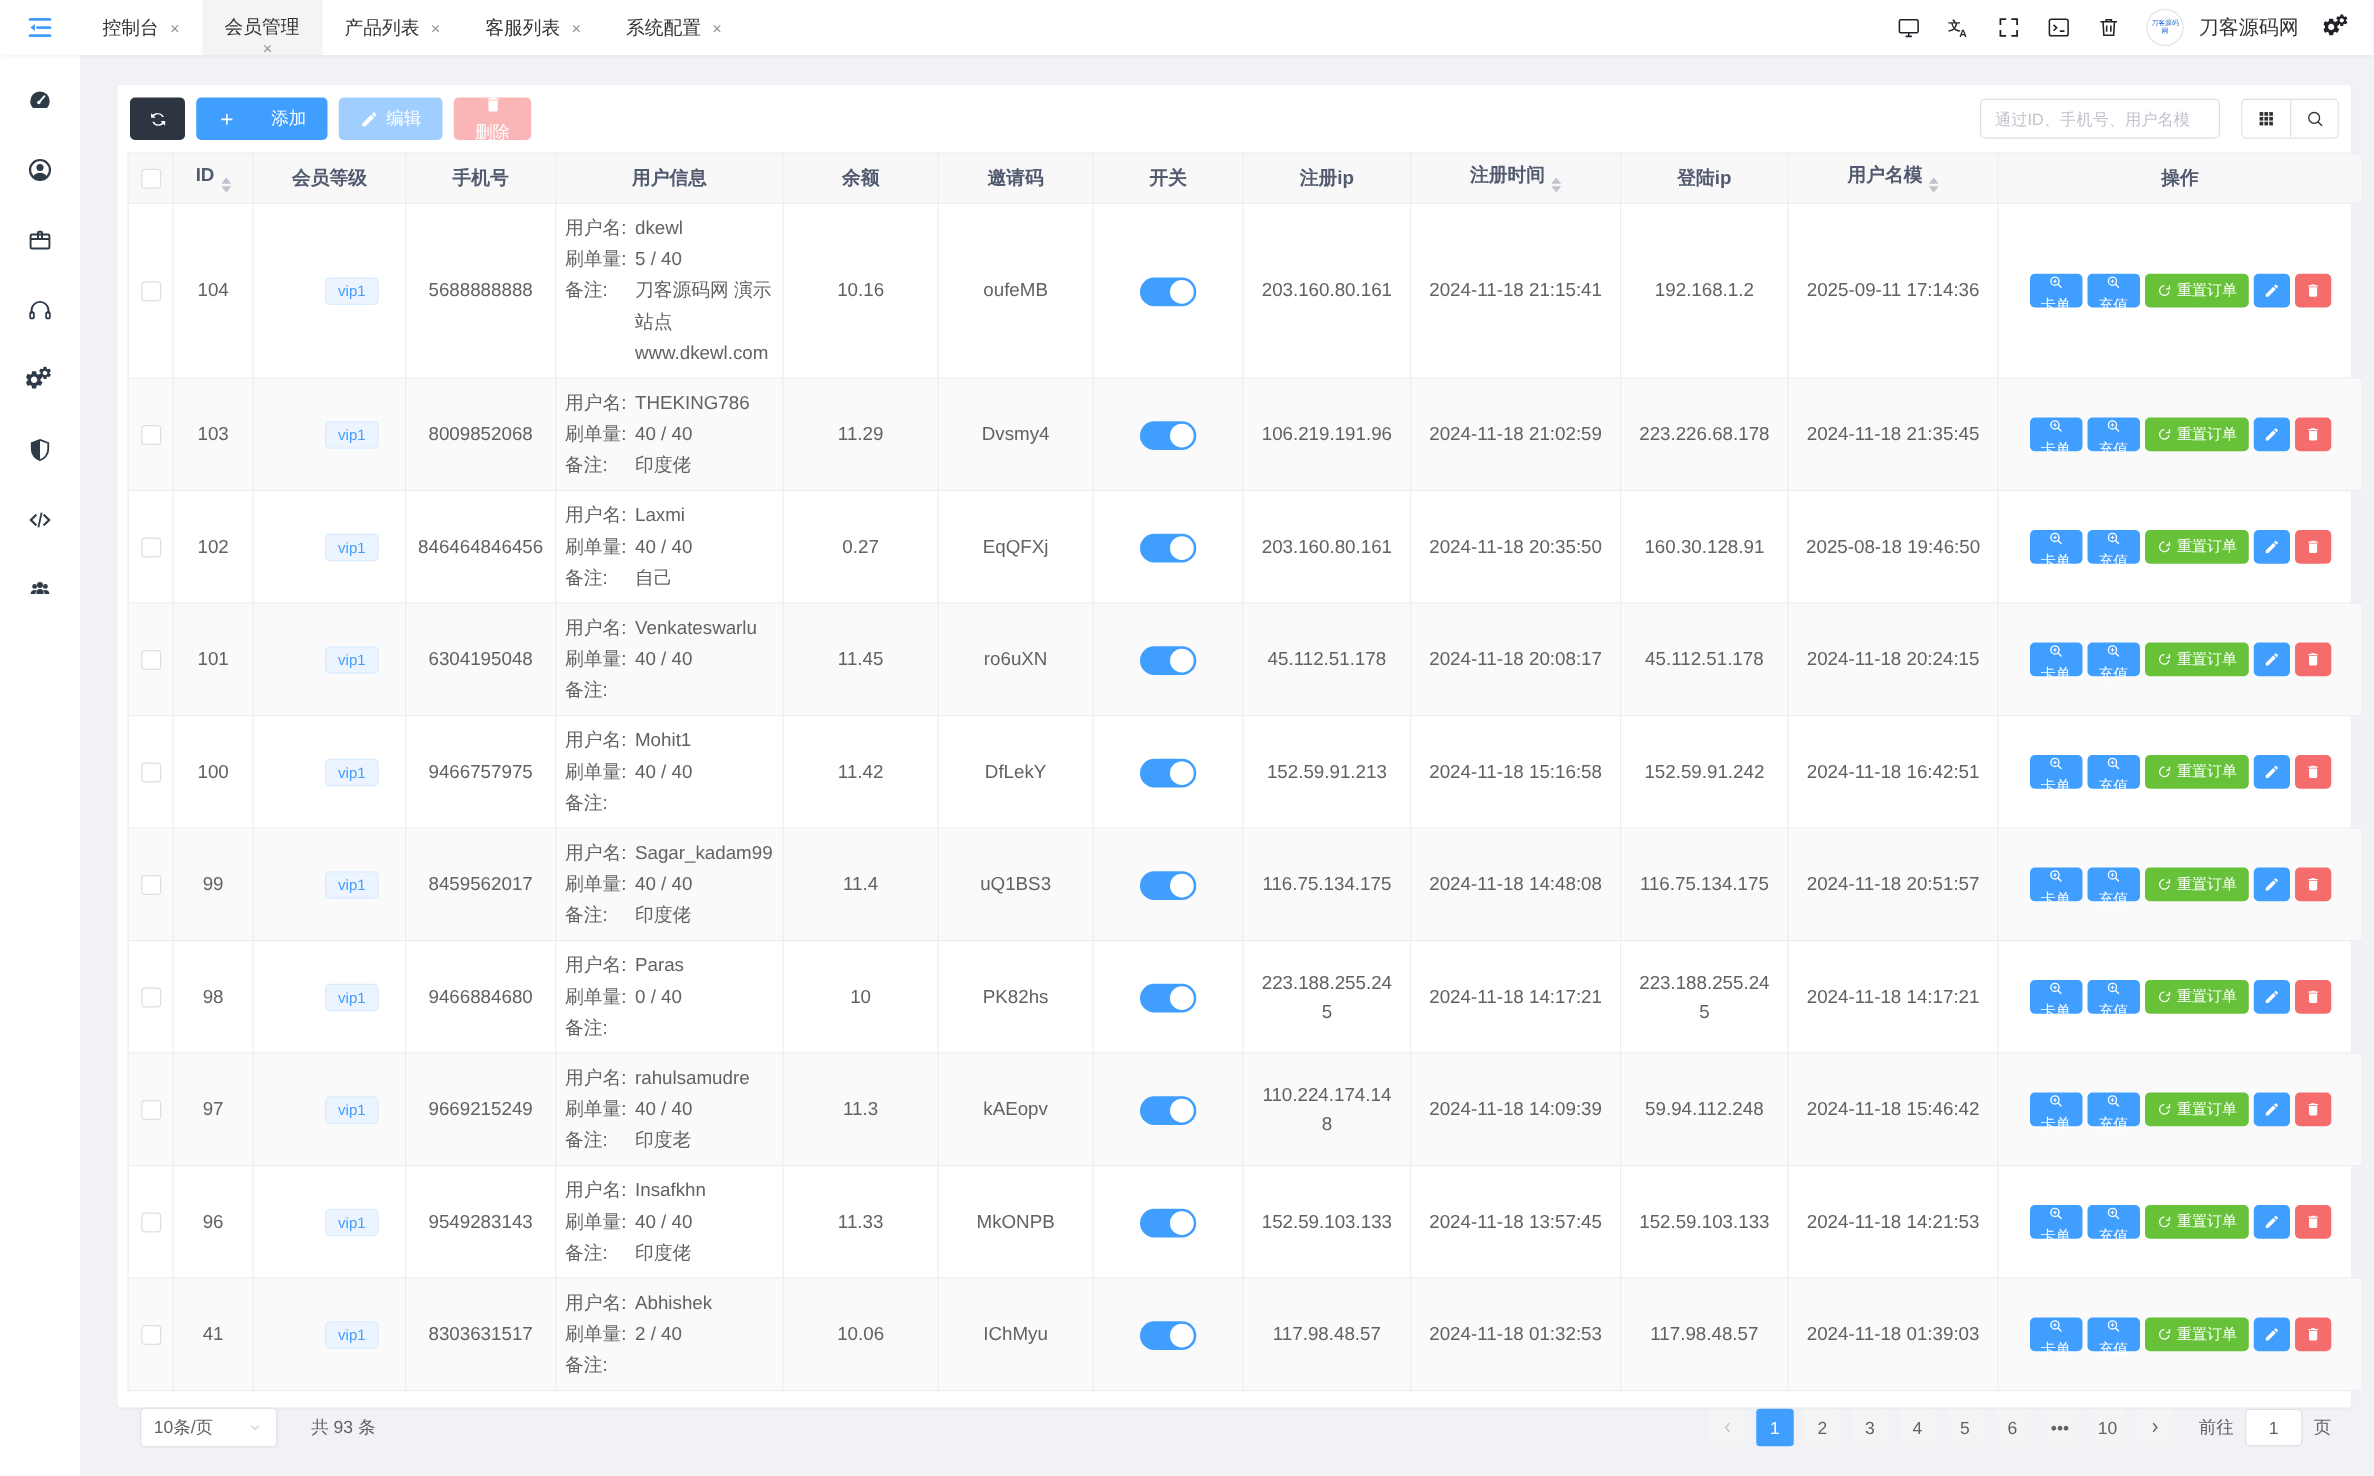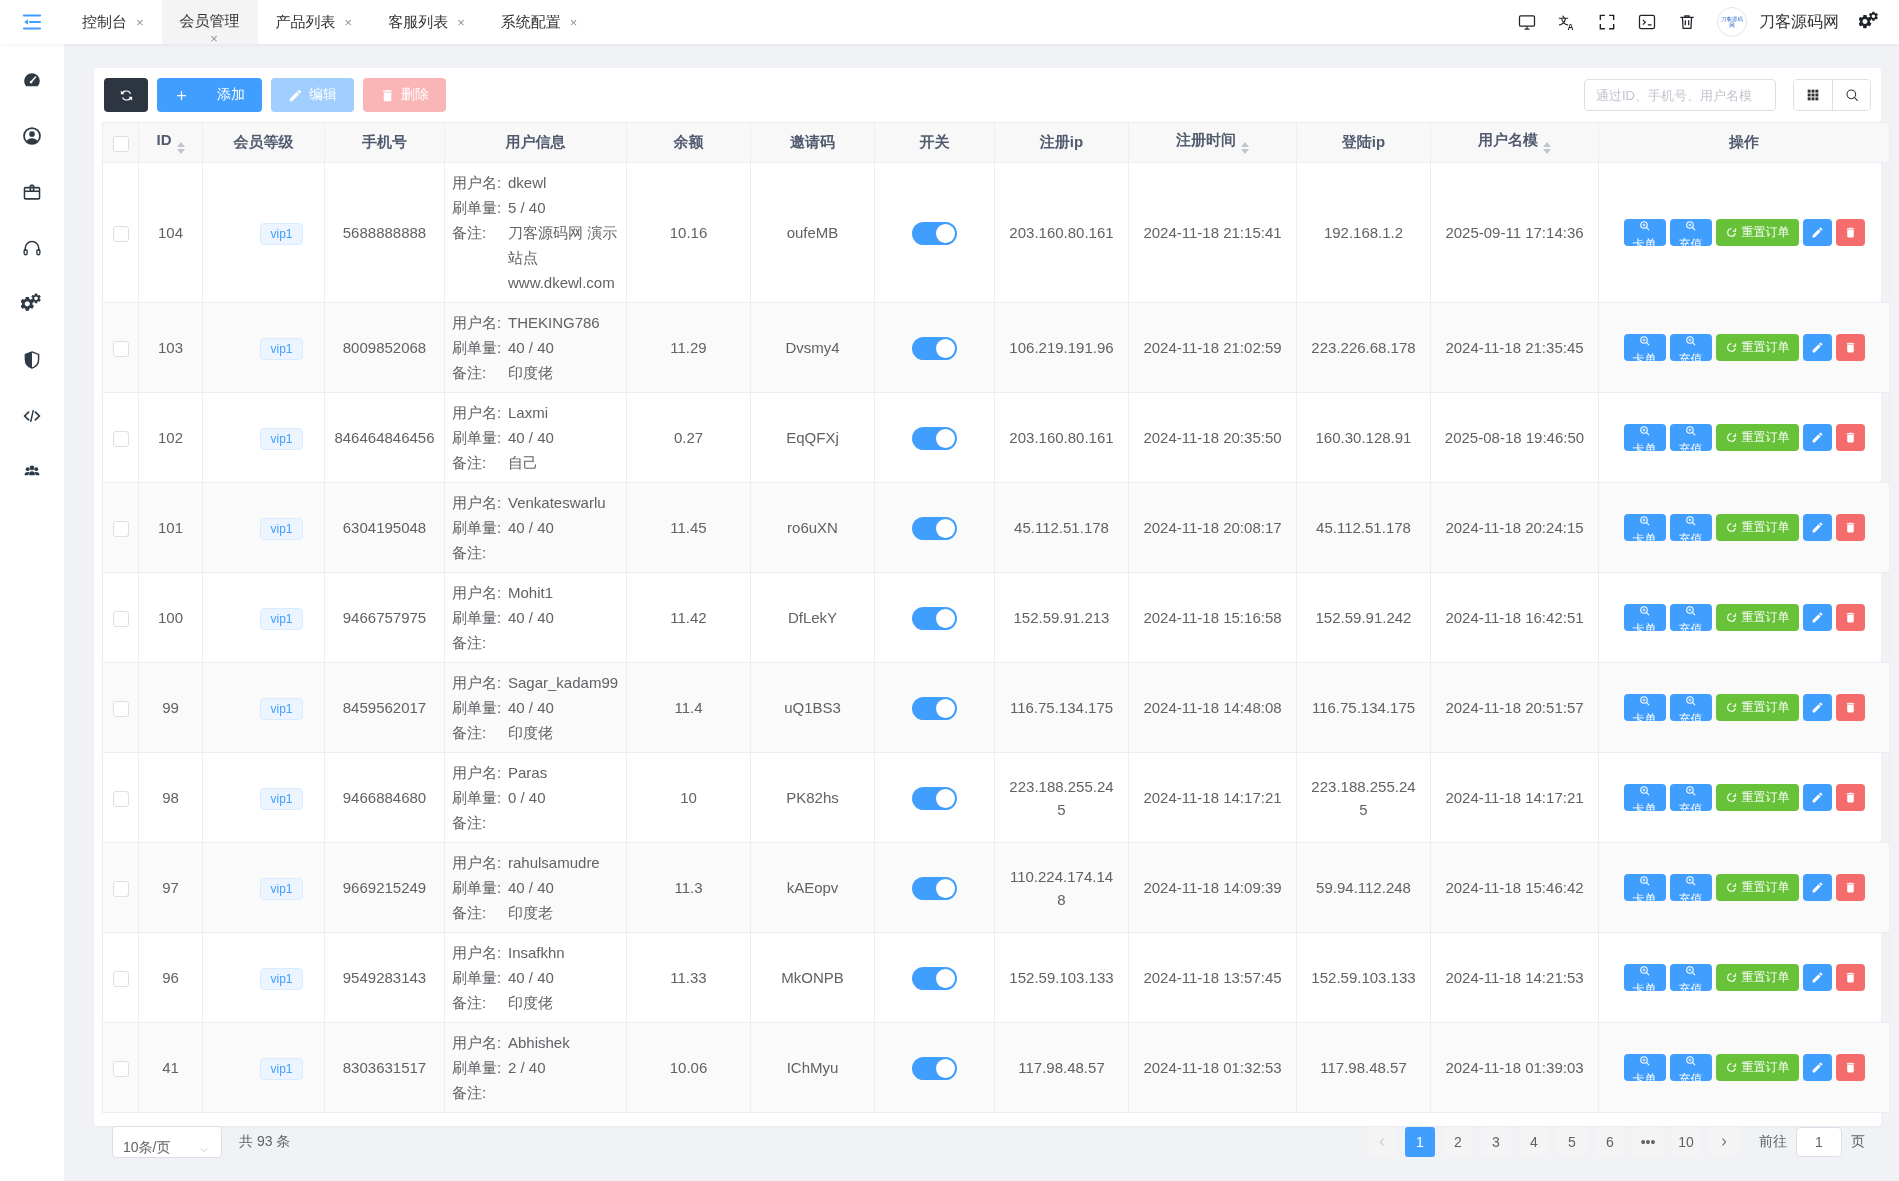--- a/index.html
+++ b/index.html
@@ -28,21 +28,21 @@
   .main { position:absolute; left:64px; top:44px; right:0; bottom:0; background:#f0f2f5; padding:24px 18px 0 30px; }
   .card { background:#fff; border-radius:3px; padding:8px; height:1058px; box-shadow:0 1px 3px rgba(0,0,0,.04); }
 
   
   .toolbar { display:flex; align-items:center; gap:9px; padding:2px 2px 10px 2px; }
   .btn { height:34px; border:none; border-radius:4px; display:inline-flex; align-items:center; justify-content:center; gap:6px; font-size:14px; color:#fff; padding:0 17px; cursor:pointer; font-family:inherit; }
   .btn .icon { font-size:15px; }
   .btn-dark { background:#2d3540; width:44px; padding:0; font-size:17px; }
   .btn-primary { background:var(--primary,#409eff);gap:28px; }
   .btn-primary-dis { background:#a0cfff; cursor:not-allowed; }
-  .btn-danger-dis { background:#fab6b6; cursor:not-allowed; }
+  .btn-danger-dis { background:#fab6b6; cursor:not-allowed;flex-direction:column; }
   .spacer { flex:1; }
   .search-input { width:192px; height:32px; border:1px solid #dcdfe6; border-radius:4px; padding:0 11px; font-size:13px; color:#606266; outline:none; font-family:inherit; }
   .search-input::placeholder { color:#c0c4cc; }
   .btn-group { display:flex; border:1px solid #dcdfe6; border-radius:4px; overflow:hidden; height:32px; margin-left:8px; }
   .gbtn { width:38px; background:#fff; border:none; display:flex; align-items:center; justify-content:center; cursor:pointer; color:#303133; font-size:16px; }
   .gbtn + .gbtn { border-left:1px solid #dcdfe6; }
 
   
   table { width:100%; border-collapse:collapse; table-layout:fixed; font-size:15px; color:#606266; }
   thead th { background:#f8f8f9; color:#515a6e; font-weight:bold; font-size:15px; height:40px; border:1px solid #ebeef5; text-align:center; }
@@ -64,23 +64,23 @@
   td.actions { white-space:nowrap; padding:5px 4px; }
   .abtn { display:inline-flex; align-items:center; gap:4px; height:27px; padding:0 9px; border:none; border-radius:4px; color:#fff; font-size:12px; cursor:pointer; font-family:inherit; vertical-align:middle; margin:0 2px; }
   .abtn .icon { font-size:13px; }
   .abtn.blue { background:var(--primary,#409eff);flex-direction:column; }
   .abtn.green { background:var(--success,#67c23a);justify-content:space-between; }
   .abtn.red { background:var(--danger,#f56c6c); }
   .abtn.square { width:29px; padding:0; justify-content:center; }
 
   
   .pagebar { display:flex; align-items:center; margin-top:13px; padding:0 8px 0 10px; font-size:14px; color:#606266; }
-  .psize { width:110px; height:32px; border:1px solid #dcdfe6; border-radius:4px; background:#fff; display:flex; align-items:flex-end; justify-content:space-between; padding:0 10px; cursor:pointer; color:#606266; }
+  .psize { width:110px; height:32px; border:1px solid #dcdfe6; border-radius:4px; background:#fff; display:flex; align-items:center; justify-content:space-between; padding:0 10px; cursor:pointer; color:#606266; }
   .psize .icon { color:#c0c4cc; font-size:14px; }
-  .total { margin-left:17px; }
+  .total { margin-left:27px; }
   .pager { display:flex; align-items:center; gap:8px; margin-left:auto; }
   .pbtn { min-width:30px; height:30px; padding:0 6px; border:none; border-radius:3px; background:#f4f4f5; color:#606266; font-size:14px; font-family:inherit; display:flex; align-items:center; justify-content:center; cursor:pointer; }
   .pbtn.active { background:var(--primary,#409eff); color:#fff; }
   .pbtn.disabled { color:#c0c4cc; cursor:not-allowed; }
   .pbtn .icon { font-size:14px; }
   .goto { display:flex; align-items:center; gap:9px; margin-left:20px; }
   .goto input { width:46px; height:30px; border:1px solid #dcdfe6; border-radius:4px; text-align:center; font-size:14px; color:#606266; outline:none; font-family:inherit; }
 </style>
 </head>
 <body>

